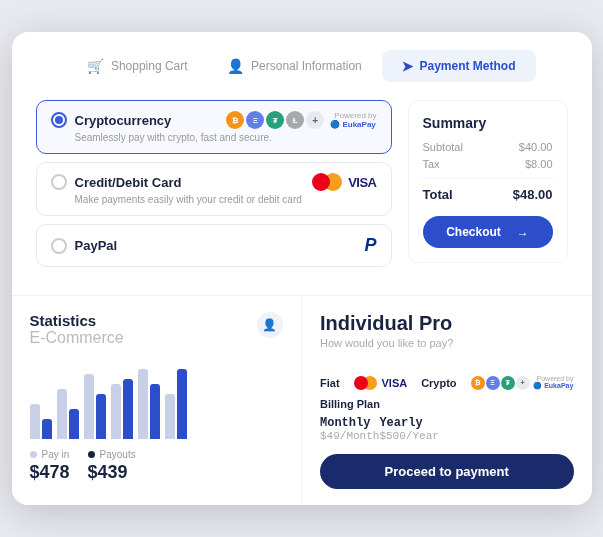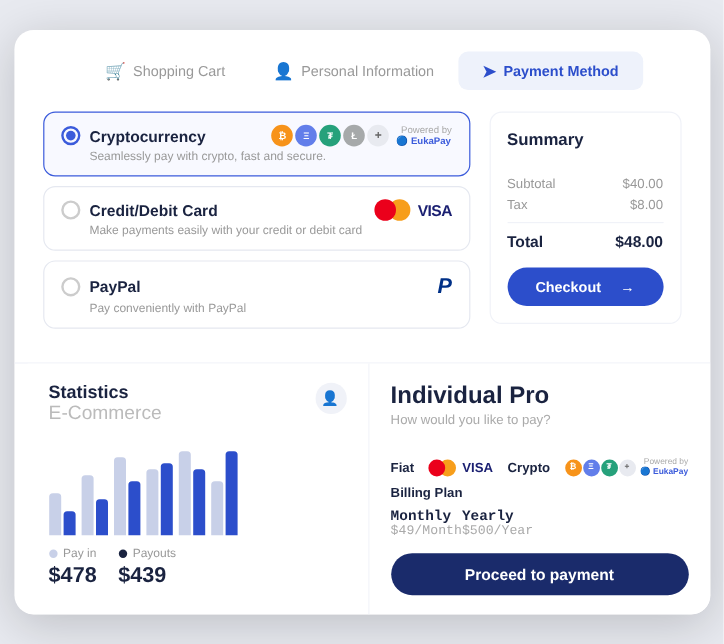--- a/index.html
+++ b/index.html
@@ -207,21 +207,21 @@
       width: 160px;
       background: white;
       border-radius: 10px;
       padding: 14px;
       border: 1.5px solid #f0f2f8;
     }
     .summary-section h3 {
       font-size: 14px;
       font-weight: 700;
       color: #1a2340;
-      margin-bottom: 24px;
+      margin-bottom: 10px;
     }
     .summary-row {
       display: flex;
       justify-content: space-between;
       font-size: 11px;
       color: #999;
       margin-bottom: 5px;
     }
     .summary-divider {
       border: none;
@@ -251,21 +251,20 @@
       align-items: center;
       justify-content: center;
       gap: 16px;
     }
 
     
     .bottom-section {
       display: flex;
       gap: 0;
       border-top: 1px solid #f0f2f8;
-      padding-left: 11px;
     }
 
     
     .stats-card {
       flex: 1;
       background: white;
       padding: 16px 18px;
       border-right: 1px solid #f0f2f8;
     }
     .stats-header {
@@ -522,21 +521,20 @@
         </div>
 
         <div class="payment-option">
           <div class="payment-option-row">
             <div class="radio-label">
               <div class="radio-circle"></div>
               <span>PayPal</span>
             </div>
             <span class="paypal-icon">P</span>
           </div>
-          <div class="payment-desc">Pay conveniently with PayPal</div>
         </div>
       </div>
 
       <div class="summary-section">
         <h3>Summary</h3>
         <div class="summary-row">
           <span>Subtotal</span>
           <span>$40.00</span>
         </div>
         <div class="summary-row">

